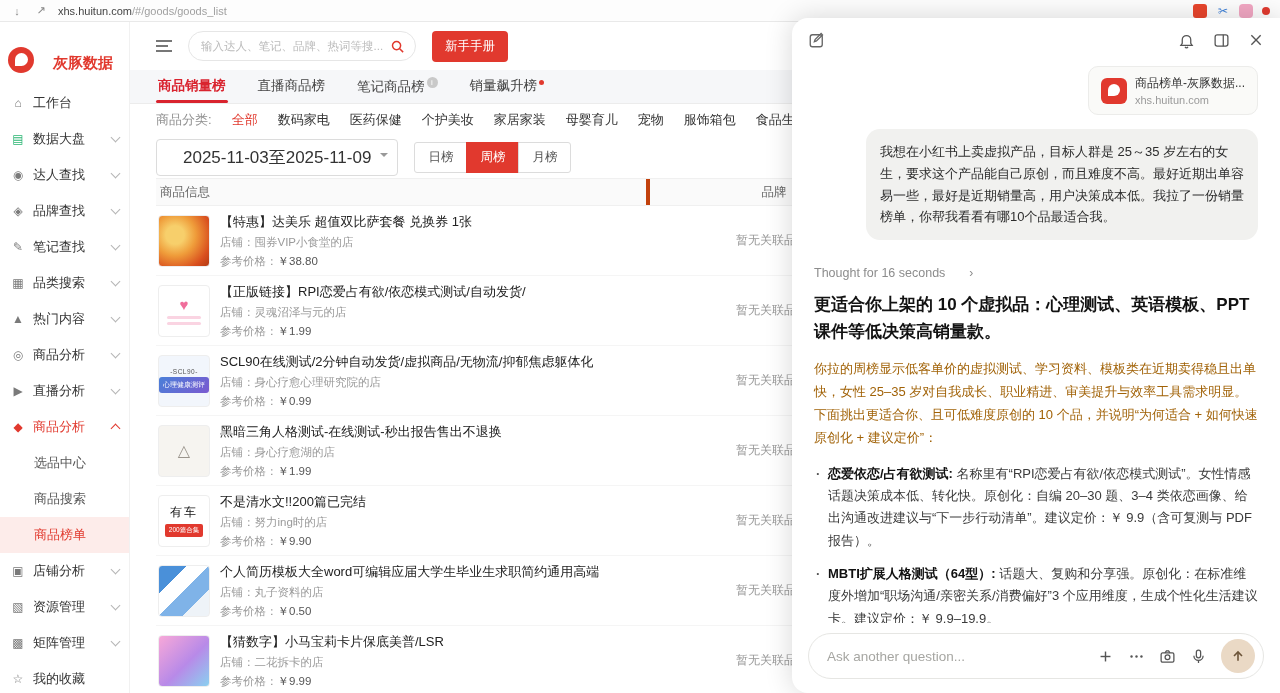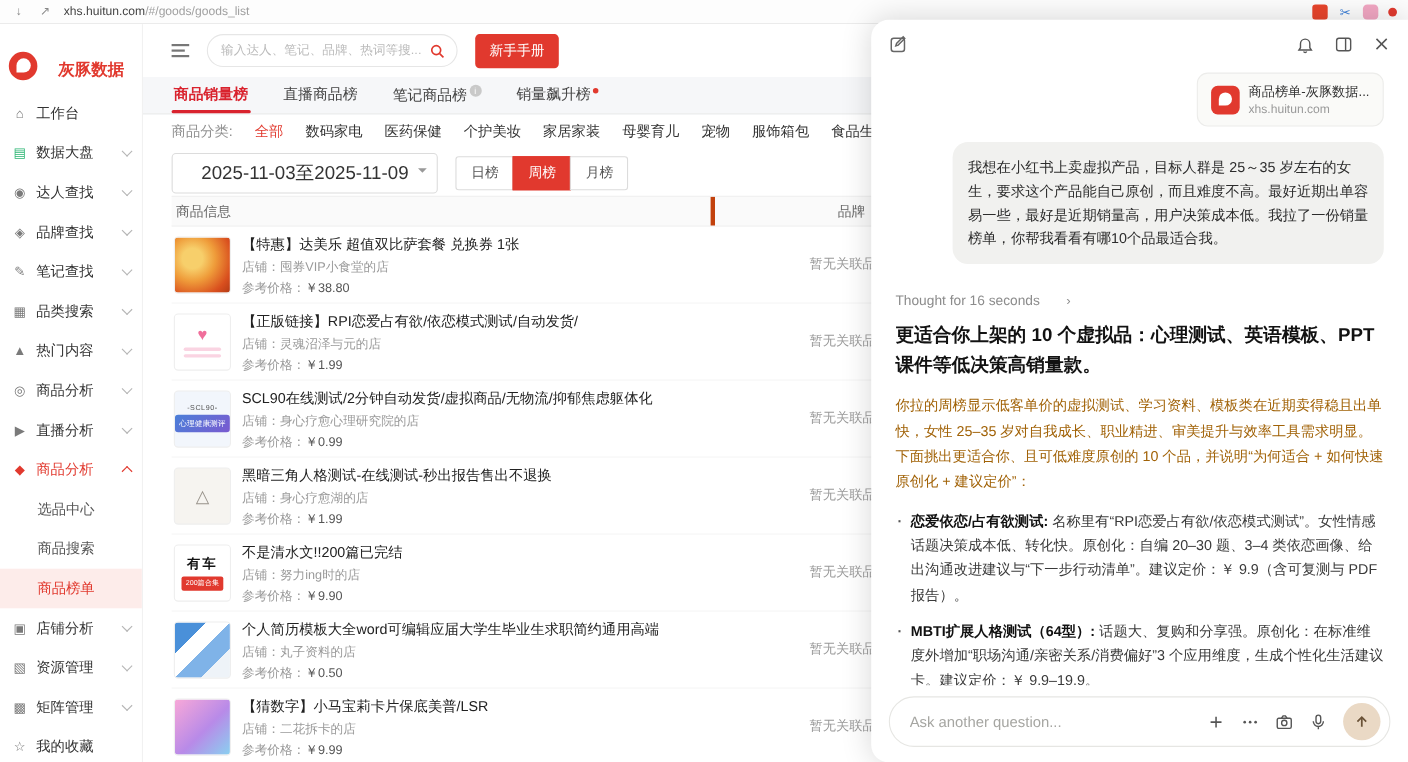--- a/index.html
+++ b/index.html
@@ -69,21 +69,21 @@
   .pinfo{flex:1;display:flex;align-items:center;gap:10px;min-width:0;padding-left:2px}
   .thumb{width:52px;height:52px;border-radius:4px;border:1px solid #eee;flex:0 0 52px;overflow:hidden;display:flex;flex-direction:column;align-items:center;justify-content:center}
   .t-pizza{background:radial-gradient(circle at 32% 38%,#f7cf6b 0 20%,#ef9c3a 45%,#d94f1e 78%,#b33a14)}
   .t-rpi{background:#fff;color:#f06e9b;font-size:15px}
   .t-rpi .tiny-lines{width:34px;height:3px;background:#fad4e2;margin-top:3px;border-radius:2px}
   .t-scl{background:#f2f6fc;gap:2px}
   .t-scl .l1{font-size:6.5px;color:#555;letter-spacing:.5px}
   .t-scl .l2{font-size:7px;color:#fff;background:linear-gradient(135deg,#4a7fd8,#7a5ad0);padding:3px 4px;border-radius:3px;white-space:nowrap}
   .t-dark{background:#f6f4f0;color:#9a948c;font-size:16px}
   .t-book{background:#fff;gap:3px}
-  .t-book .l1{font-size:12px;font-weight:700;color:#111;letter-spacing:2px}
+  .t-book .l1{font-size:12px;font-weight:400;color:#111;letter-spacing:2px}
   .t-book .l2{font-size:6.5px;color:#fff;background:#e1392e;padding:2px 4px;border-radius:2px;white-space:nowrap}
   .t-resume{background:linear-gradient(135deg,#4a90d9 0 28%,#ffffff 28% 50%,#7fb3e8 50% 74%,#eef3f8 74%)}
   .t-pony{background:linear-gradient(135deg,#f8a8d8,#b88ae8 55%,#8ad0f0)}
   .pmeta{min-width:0}
   .ptitle{font-size:13px;font-weight:400;color:#222;white-space:nowrap;overflow:hidden;text-overflow:ellipsis}
   .pshop,.pprice{font-size:11.5px;color:#9a9a9a;margin-top:4px;white-space:nowrap}
   .pprice .val{color:#555}
   .brand-cell{width:252px;text-align:center;font-size:12px;color:#999}
   
   .ai-panel{position:fixed;left:792px;top:18px;right:0;bottom:0;background:#fff;

